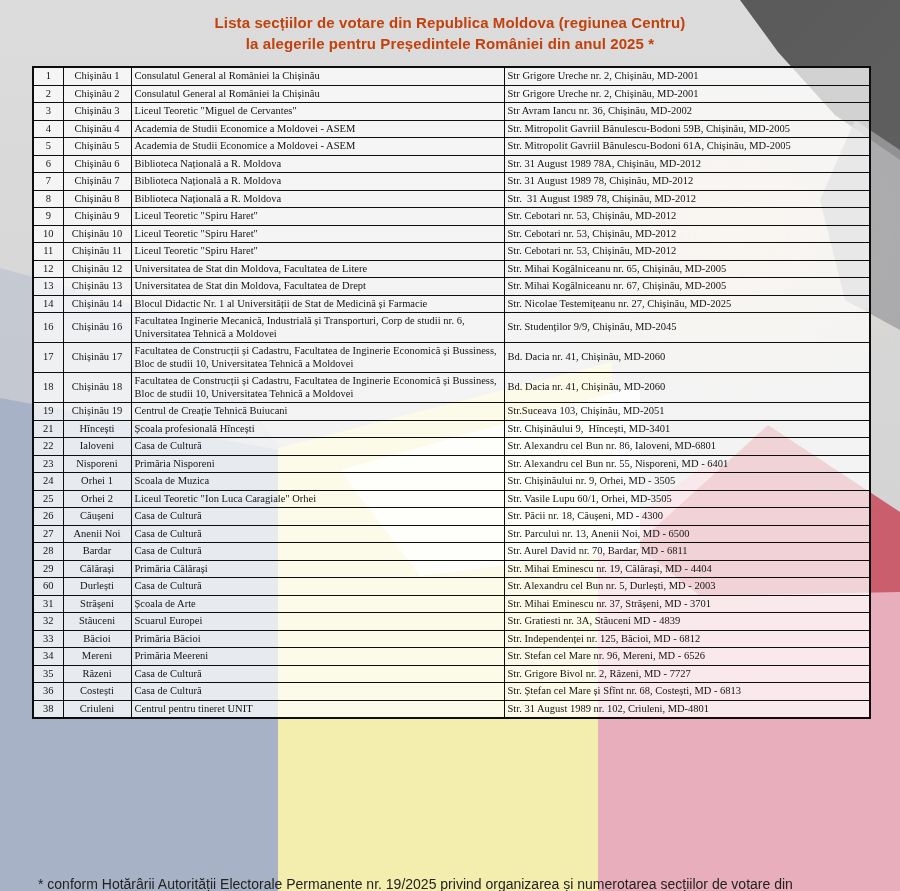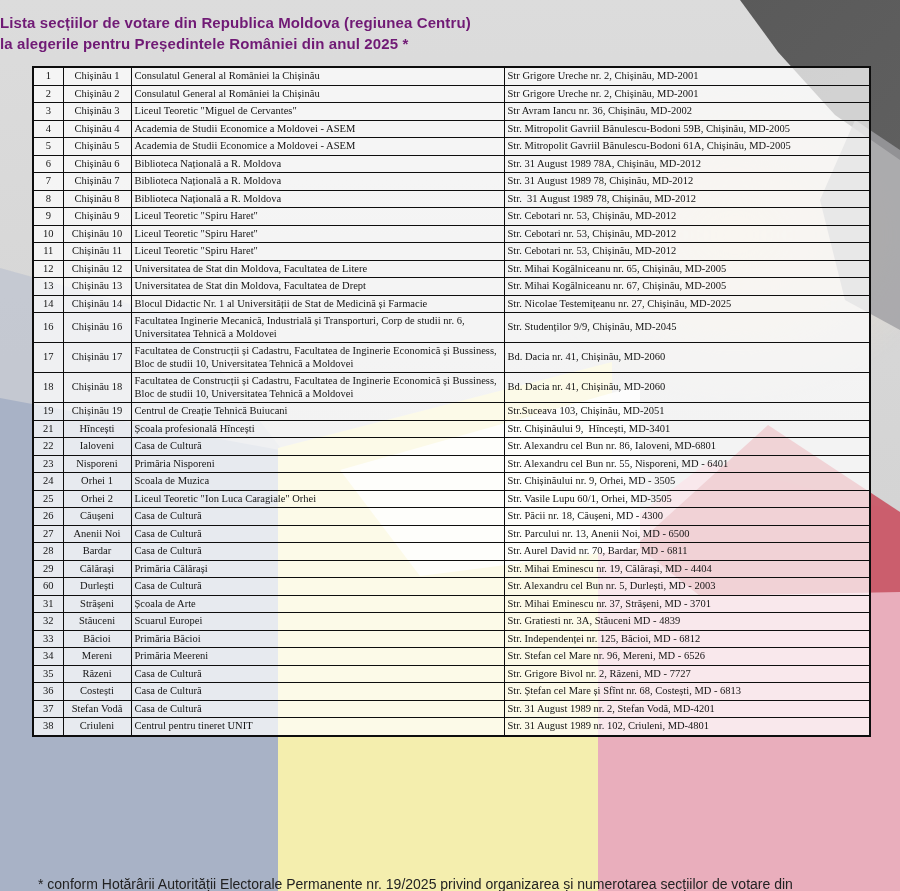--- a/index.html
+++ b/index.html
@@ -17,22 +17,22 @@
   .bg-blue{clip-path:polygon(0 398px,290px 452px,290px 891px,0 891px);background:#a8b2c6;}
   .bg-bluetop{clip-path:polygon(0 268px,180px 318px,290px 460px,0 460px);background:#b6becd;opacity:.55;}
   .bg-yellow{clip-path:polygon(278px 448px,612px 362px,612px 891px,278px 891px);background:#f4eeae;}
   .bg-pink{clip-path:polygon(598px 545px,708px 462px,900px 512px,900px 891px,598px 891px);background:#e9aebc;}
   .bg-redfold{clip-path:polygon(636px 545px,768px 425px,900px 512px,900px 592px,700px 596px);
               background:#c95a68;opacity:.95;}
   .bg-white-wedge{clip-path:polygon(340px 470px,640px 385px,640px 548px,420px 576px);
               background:#fbfbfb;opacity:.85;}
 
   .content{position:absolute;inset:0;z-index:2;}
-  .title{position:absolute;top:12px;left:0;width:900px;
-         color:#701a75;font-weight:bold;font-size:15px;line-height:21px;letter-spacing:.1px;}
+  .title{position:absolute;top:12px;left:0;width:900px;text-align:center;
+         color:#c2410c;font-weight:bold;font-size:15px;line-height:21px;letter-spacing:.1px;}
   .ptable{position:absolute;left:32px;top:66px;width:839px;border-collapse:collapse;
           table-layout:fixed;font-family:"Liberation Serif","DejaVu Serif",serif;
           font-size:10.5px;color:#141414;}
   .ptable td{border:1px solid #0d0d0d;background:rgba(255,255,255,0.72);
              padding:2px 3px;line-height:12.5px;vertical-align:middle;overflow:hidden;}
   .ptable{border:2px solid #0d0d0d;}
   td.c-nr,td.c-city{text-align:center;}
   .footnote{position:absolute;left:38px;top:877px;width:780px;font-size:14px;
             line-height:14px;color:#222;}
 </style>
@@ -262,26 +262,20 @@
     <td class="c-inst">Casa de Cultură</td>
     <td class="c-addr">Str. Grigore Bivol nr. 2, Răzeni, MD - 7727</td>
   </tr>
         <tr>
     <td class="c-nr">36</td>
     <td class="c-city">Costești</td>
     <td class="c-inst">Casa de Cultură</td>
     <td class="c-addr">Str. Ștefan cel Mare și Sfînt nr. 68, Costești, MD - 6813</td>
   </tr>
         <tr>
-    <td class="c-nr">37</td>
-    <td class="c-city">Stefan Vodă</td>
-    <td class="c-inst">Casa de Cultură</td>
-    <td class="c-addr">Str. 31 August 1989 nr. 2, Stefan Vodă, MD-4201</td>
-  </tr>
-        <tr>
     <td class="c-nr">38</td>
     <td class="c-city">Criuleni</td>
     <td class="c-inst">Centrul pentru tineret UNIT</td>
     <td class="c-addr">Str. 31 August 1989 nr. 102, Criuleni, MD-4801</td>
   </tr>
       </tbody>
   </table>
 
   <div class="footnote">* conform Hotărârii Autorității Electorale Permanente nr. 19/2025 privind organizarea și numerotarea secțiilor de votare din străinătate la alegerile pentru Președintele României din anul 2025</div>
 </div>

